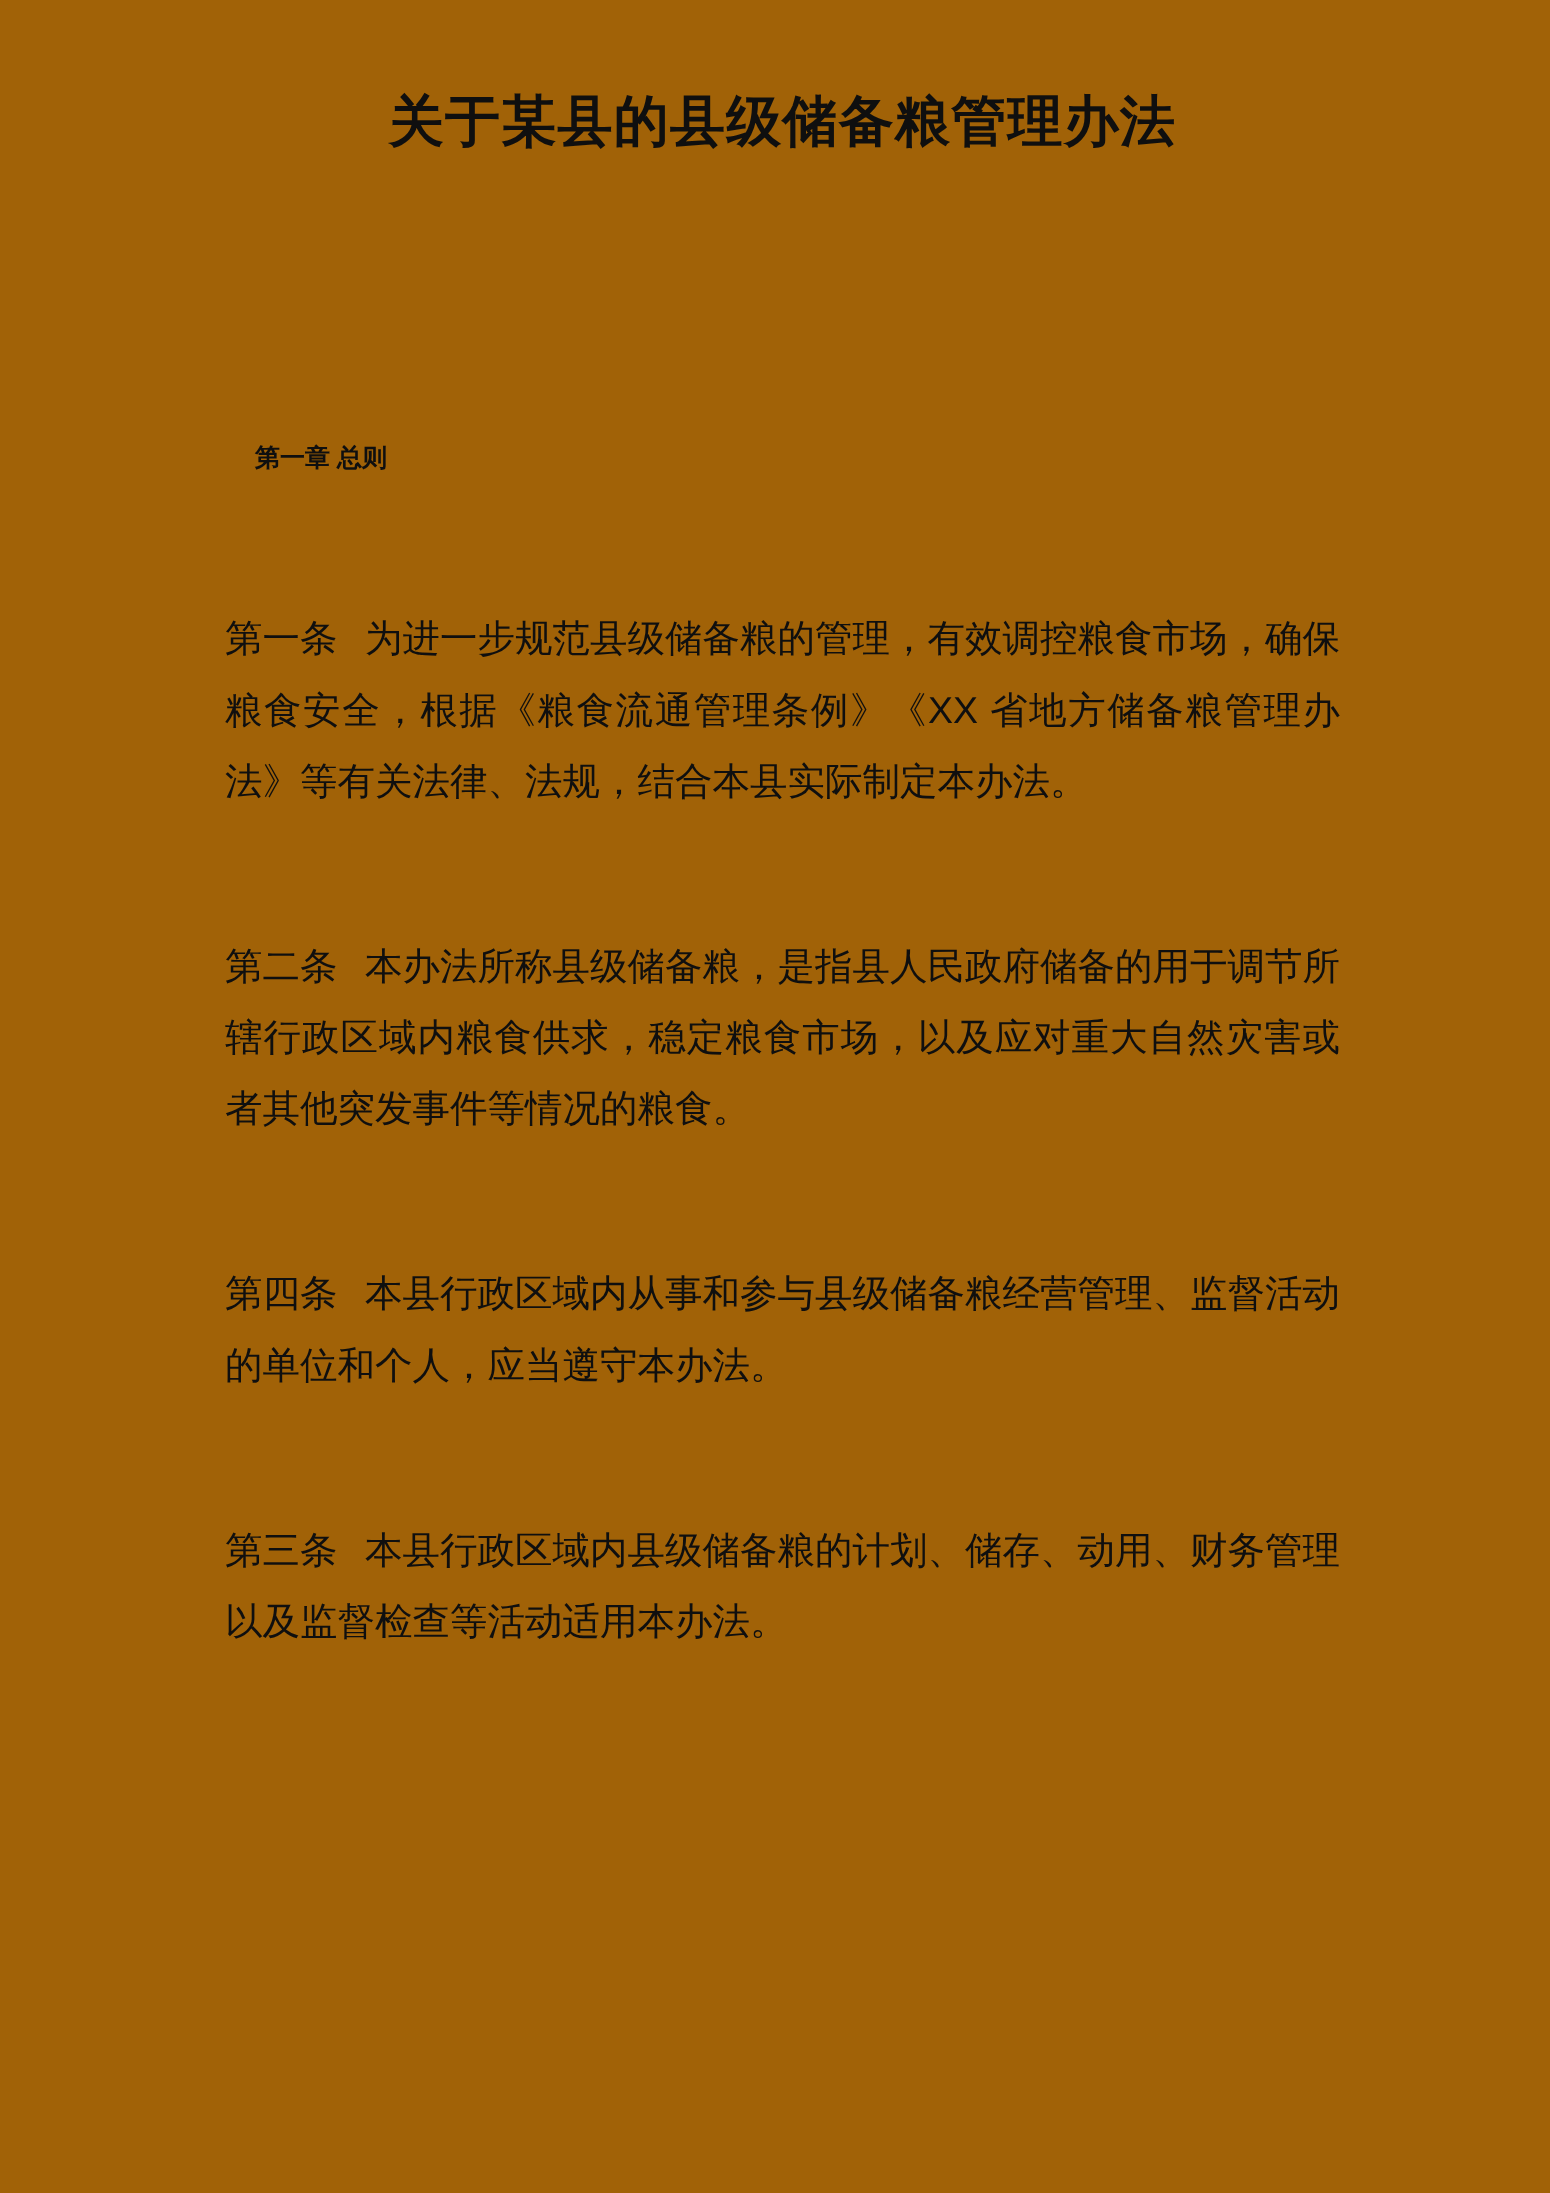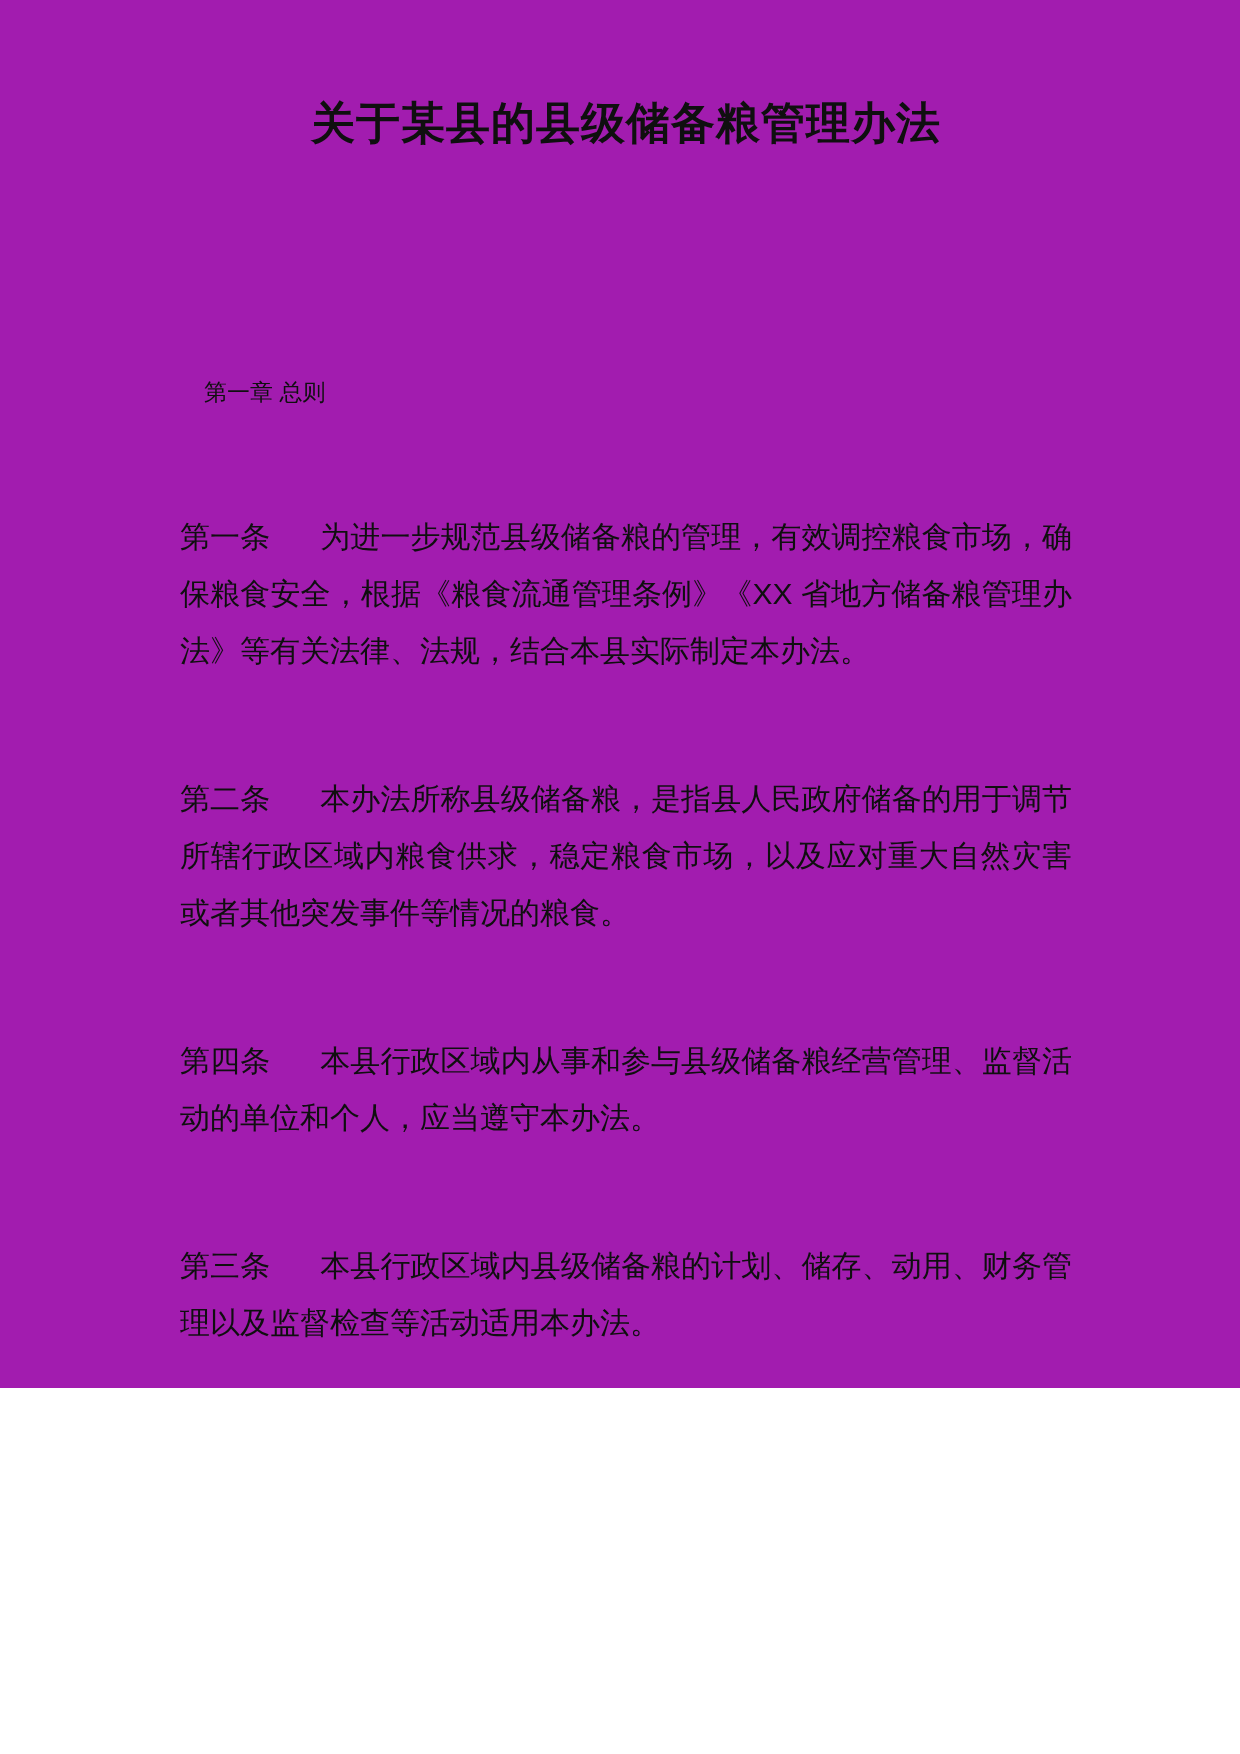--- a/index.html
+++ b/index.html
@@ -10,52 +10,52 @@
   body {
     width: 1240px;
     height: 1754px;
     font-family: "Liberation Sans", "DejaVu Sans", sans-serif;
     color: #0f0f0f;
     overflow: hidden;
   }
   .page {
     box-sizing: border-box;
     width: 1240px;
-    height: 1388px;
-    padding: 97px 168px 0 180px;
-    background: #a21caf;
+    height: 1754px;
+    padding: 72px 168px 0 180px;
+    background: #a16207;
   }
   .doc-title {
     margin: 0;
     font-size: 44px;
     line-height: 1.2;
     font-weight: 700;
     text-align: center;
     letter-spacing: 1px;
     white-space: nowrap;
   }
   .chapter-heading {
     margin: 224px 0 16px 0;
     padding-left: 24px;
-    font-size: 23px;
+    font-size: 20px;
     line-height: 36px;
-    font-weight: 400;
+    font-weight: 700;
   }
   .article {
     margin: 91px 0 0 0;
     font-size: 30px;
     line-height: 57px;
     text-align: justify;
     text-justify: inter-ideograph;
   }
   .article:first-of-type {
     margin-top: 98px;
   }
   .article-label {
-    margin-right: 50px;
+    margin-right: 22px;
   }
 </style>
 </head>
 <body>
 
 <div class="page">
 
   <h1 class="doc-title">关于某县的县级储备粮管理办法</h1>
 
   <div class="chapter-heading">第一章 总则</div>

